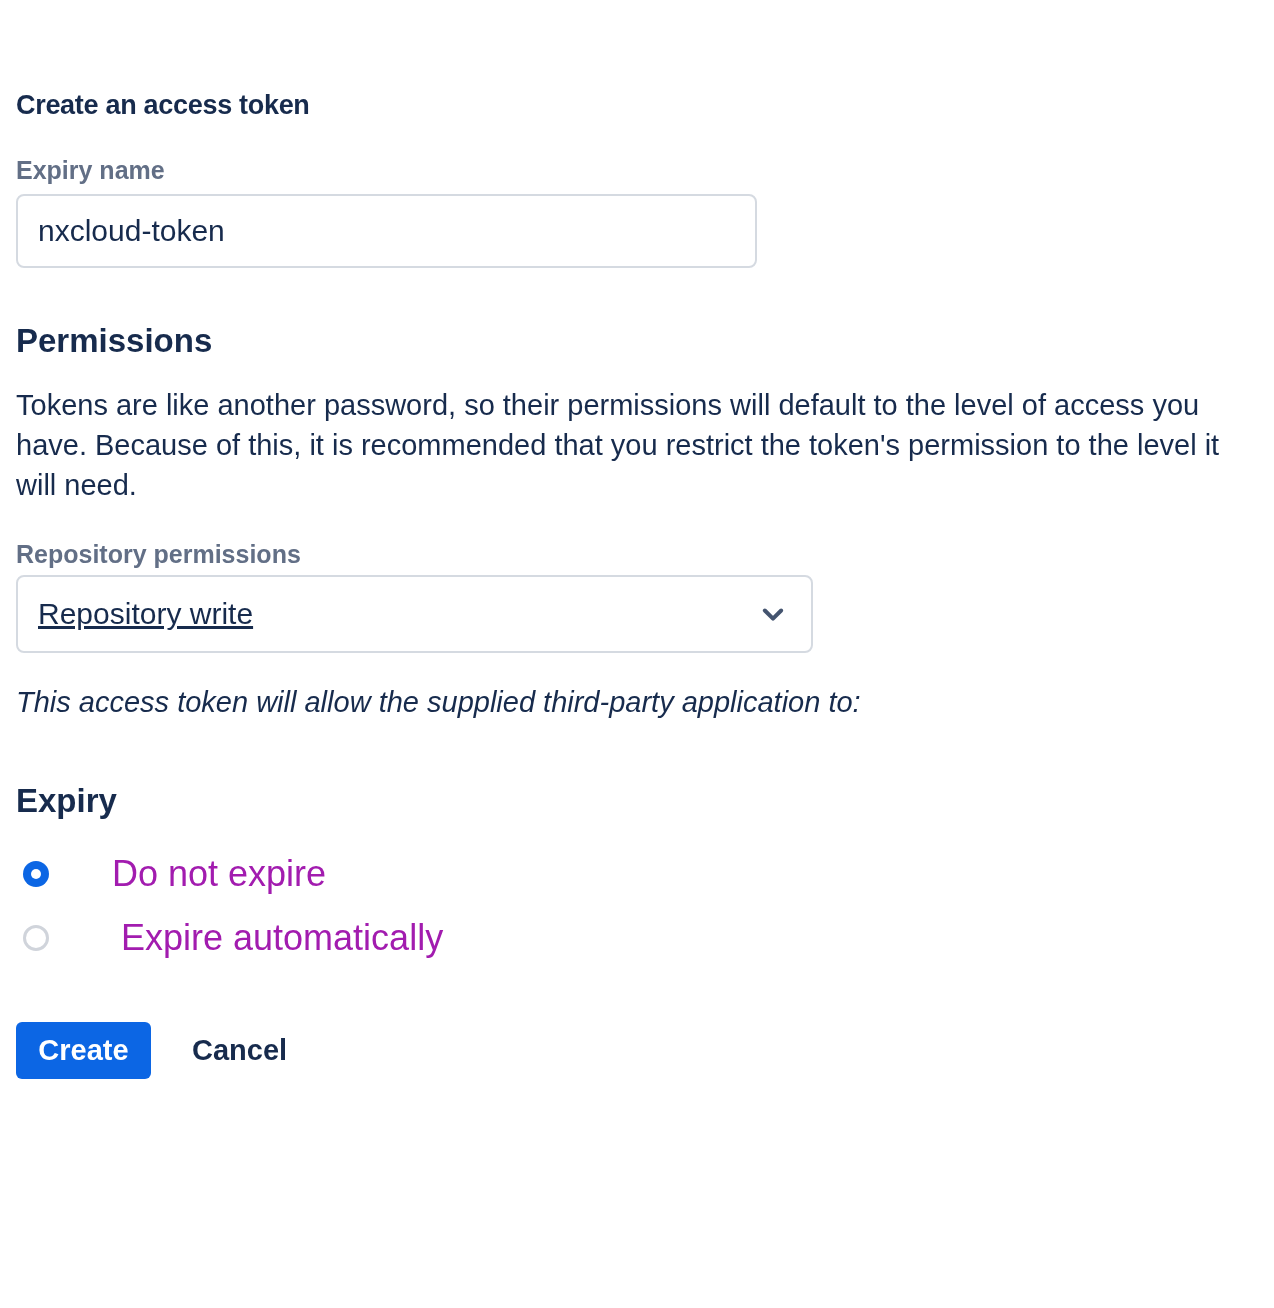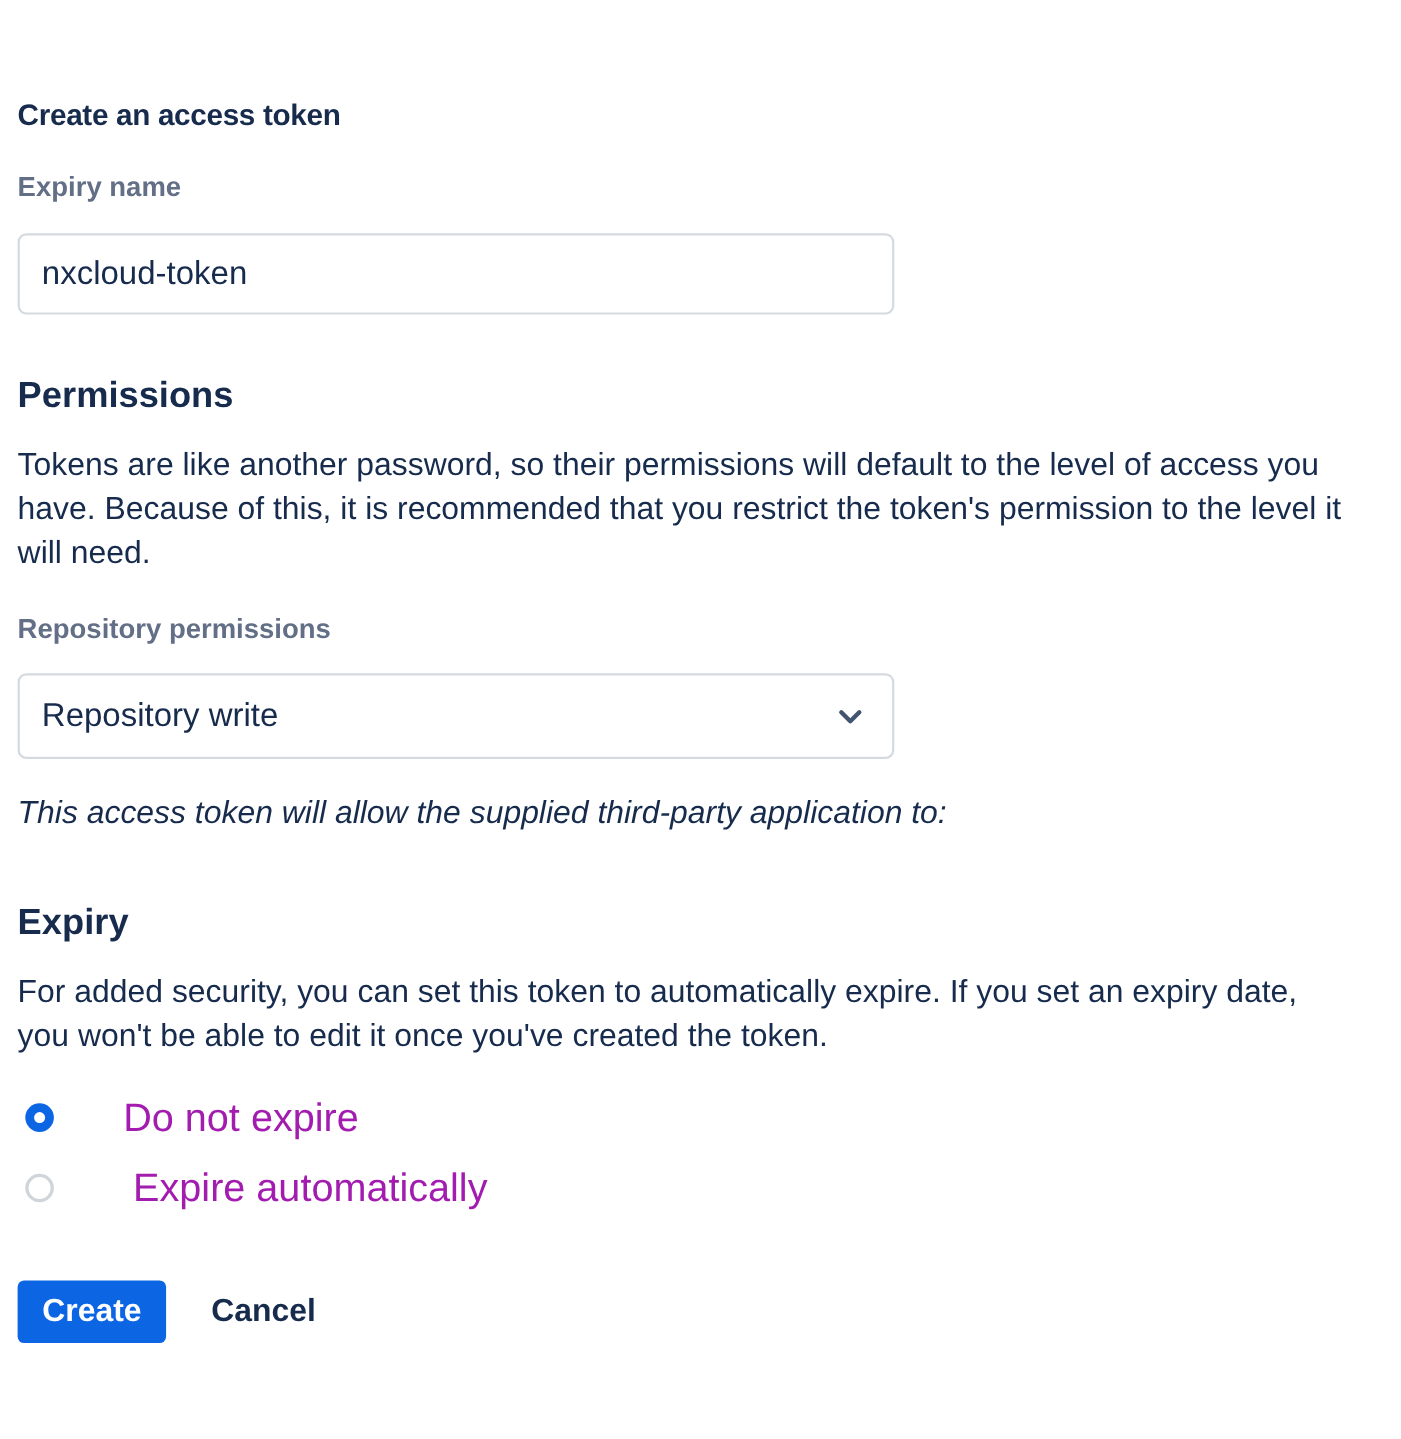--- a/index.html
+++ b/index.html
@@ -34,22 +34,22 @@
   .field-label {
     display: block;
     margin-top: 35px;
     font-size: 25px;
     font-weight: 700;
     color: #626F86;
   }
 
   .text-input {
     display: block;
-    margin-top: 27px;
-    width: 797px;
+    margin-top: 9px;
+    width: 741px;
     height: 74px;
     border: 2px solid #D5DAE1;
     border-radius: 8px;
     padding: 0 20px;
     font-family: "Liberation Sans", sans-serif;
     font-size: 30px;
     color: #172B4D;
     outline: none;
     background: #ffffff;
   }
@@ -64,31 +64,32 @@
 
   p.body-text {
     margin: 25px 0 0 0;
     max-width: 1212px;
     font-size: 29px;
     line-height: 40px;
     color: #172B4D;
   }
 
   .select-box {
-    margin-top: 25px;
+    margin-top: 6px;
     width: 797px;
     height: 78px;
     border: 2px solid #D5DAE1;
     border-radius: 8px;
     background: #ffffff;
     display: flex;
     align-items: center;
     justify-content: space-between;
     padding: 0 24px 0 20px;
     cursor: pointer;
+    text-decoration: underline;
   }
   .select-box .select-value { font-size: 30px; color: #172B4D; }
   .select-box svg { display: block; }
 
   .allow-intro {
     margin: 29px 0 0 0;
     font-size: 29px;
     line-height: 40px;
     color: #172B4D;
     font-style: italic;
@@ -197,21 +198,20 @@
         <path d="M5 9 L12 16 L19 9" stroke="#44546F" stroke-width="3.4" stroke-linecap="round" stroke-linejoin="round"></path>
       </svg>
     </span>
   </div>
 
   <p class="allow-intro">This access token will allow the supplied third-party application to:</p>
 
 
   <h2 class="section-heading expiry">Expiry</h2>
 
-  <p class="body-text">For added security, you can set this token to automatically expire. If you set an expiry date, you won't be able to edit it once you've created the token.</p>
 
   <div class="radio-group">
     <div class="radio-row">
       <span class="radio-circle selected"></span>
       <span class="radio-label">Do not expire</span>
     </div>
     <div class="radio-row">
       <span class="radio-circle unselected"></span>
       <span class="radio-label">Expire automatically</span>
     </div>

